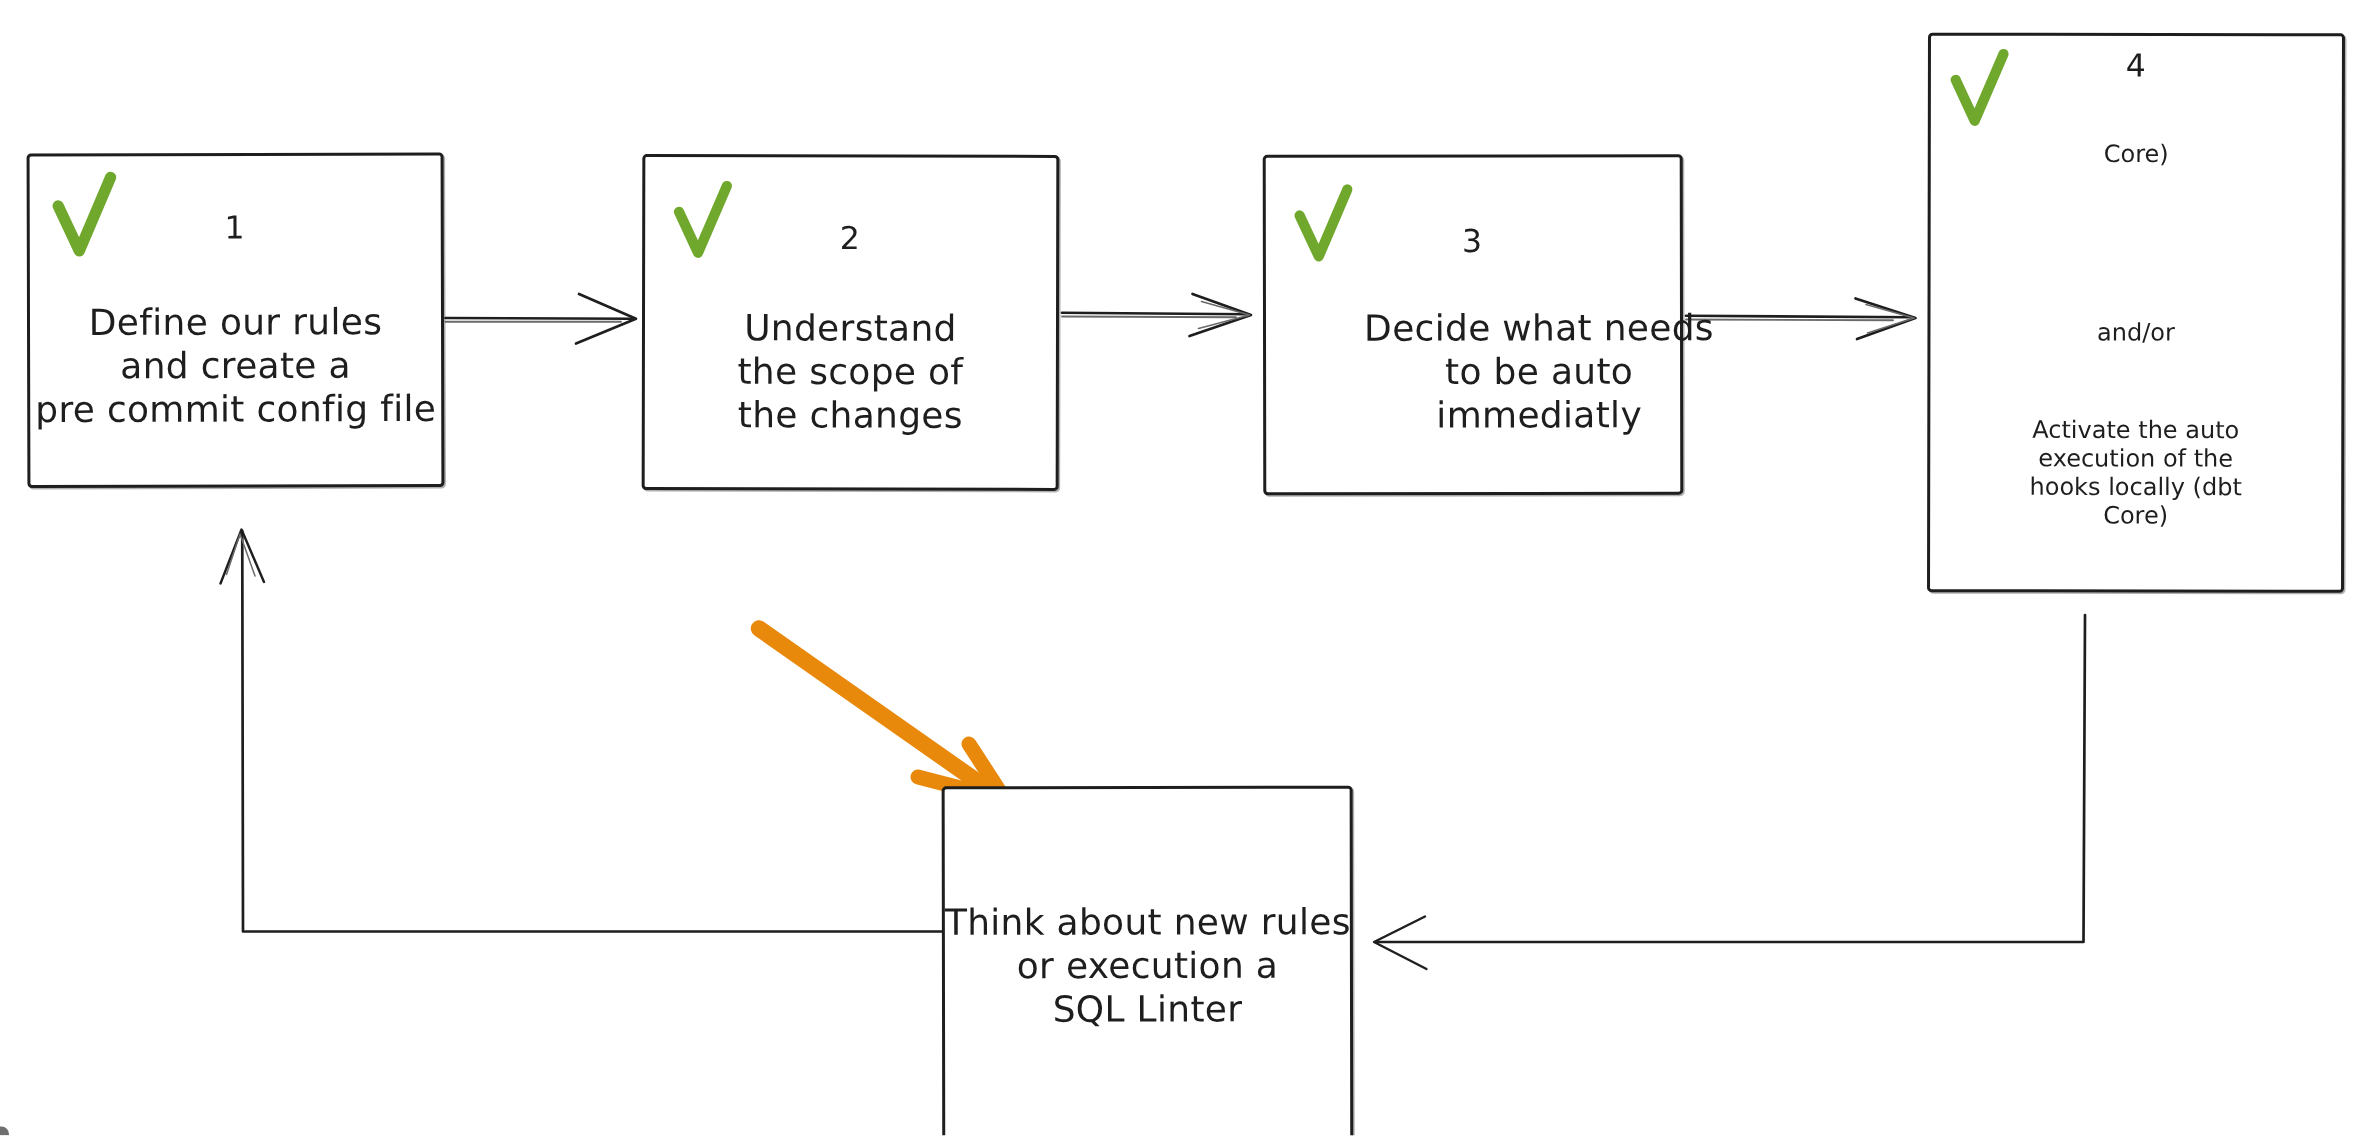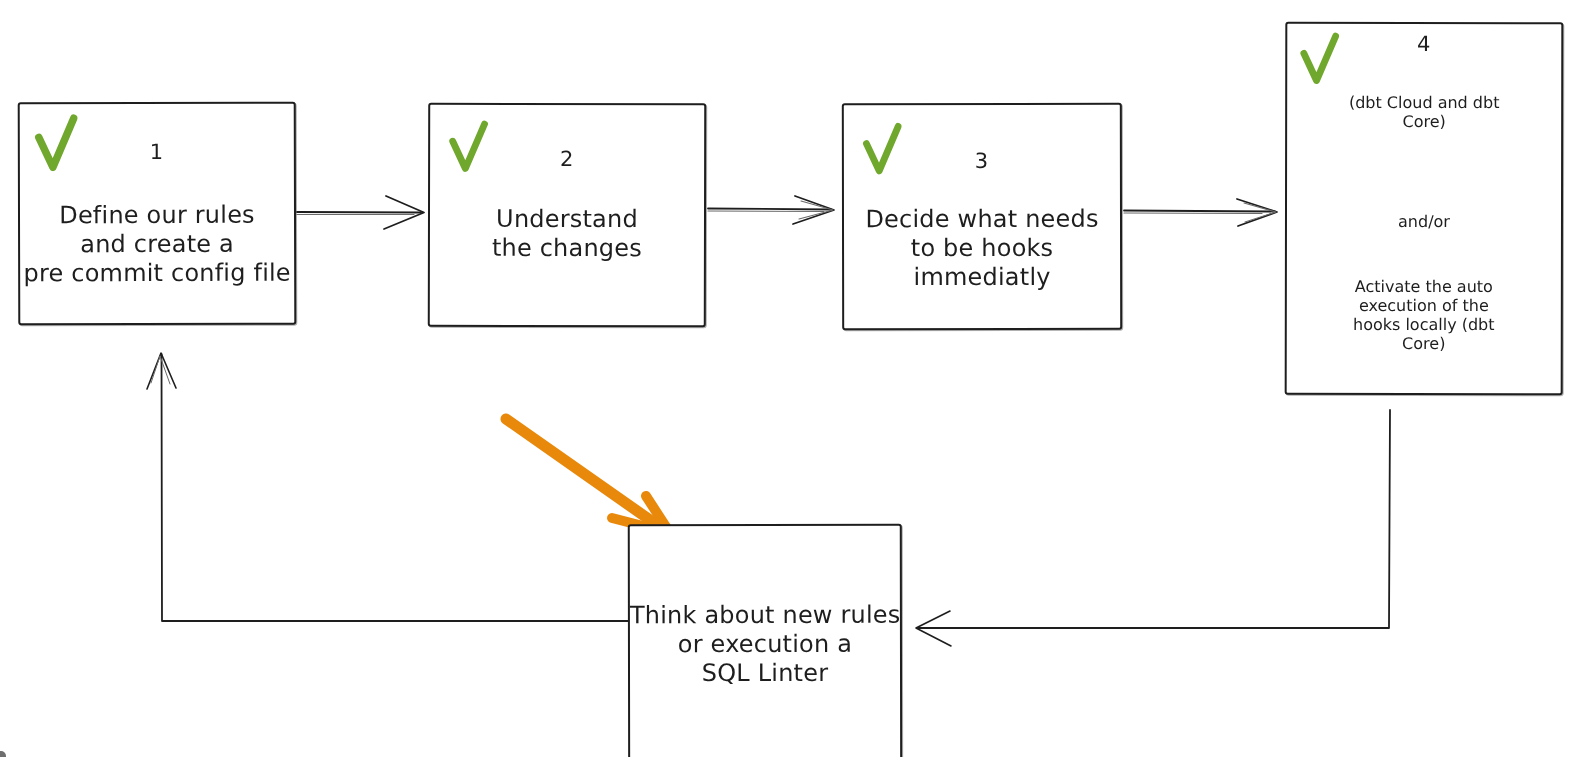--- a/index.html
+++ b/index.html
@@ -54,21 +54,21 @@
   #step4 { left: 1285px; top: 22px;  width: 278px; height: 373px; transform: rotate(0.1deg); }
   #loopnode { left: 628px; top: 524px; width: 274px; height: 282px; transform: rotate(-0.1deg); }
 
   #step1 .num { top: 36px; }
   #step2 .num { top: 42px; }
   #step3 .num { top: 44px; }
   #step4 .num { top: 8px;  }
 
   #step1 .txt { top: 97px;  }
   #step2 .txt { top: 100px; }
-  #step3 .txt { top: 100px; }
+  #step3 .txt { top: 100px; margin-left: 44px; }
   #loopnode .txt { top: 75px; }
 
   #step4 .p1 { position: absolute; left: 0; width: 100%; top: 69px;  text-align: center; }
   #step4 .p2 { position: absolute; left: 0; width: 100%; top: 188px; text-align: center; }
   #step4 .p3 { position: absolute; left: 0; width: 100%; top: 253px; text-align: center; }
 
   #step1 .check { left: 14px; top: 9px;  }
   #step2 .check { left: 18px; top: 13px; }
   #step3 .check { left: 18px; top: 15px; }
   #step4 .check { left: 12px; top: 7px;  }
@@ -145,43 +145,43 @@
     </div>
   </div>
 
   <div class="node" id="step2">
     <svg class="check" width="40" height="56" viewBox="0 0 44 58">
       <path d="M5 24 L19 54 L40 5" fill="none" stroke="#70a82e" stroke-width="7.5" stroke-linecap="round" stroke-linejoin="round"></path>
     </svg>
     <div class="num">2</div>
     <div class="txt">
       <div class="line">Understand</div>
+      <div class="line">the scope of</div>
       <div class="line">the changes</div>
     </div>
   </div>
 
   <div class="node" id="step3">
     <svg class="check" width="40" height="56" viewBox="0 0 44 58">
       <path d="M5 24 L19 54 L40 5" fill="none" stroke="#70a82e" stroke-width="7.5" stroke-linecap="round" stroke-linejoin="round"></path>
     </svg>
     <div class="num">3</div>
     <div class="txt">
       <div class="line">Decide what needs</div>
-      <div class="line">to be hooks</div>
+      <div class="line">to be auto</div>
       <div class="line">immediatly</div>
     </div>
   </div>
 
   <div class="node" id="step4">
     <svg class="check" width="40" height="54" viewBox="0 0 44 58">
       <path d="M5 24 L19 54 L40 5" fill="none" stroke="#70a82e" stroke-width="7.5" stroke-linecap="round" stroke-linejoin="round"></path>
     </svg>
     <div class="num">4</div>
     <div class="p1">
-      <div class="line">(dbt Cloud and dbt</div>
       <div class="line">Core)</div>
     </div>
     <div class="p2">
       <div class="line">and/or</div>
     </div>
     <div class="p3">
       <div class="line">Activate the auto</div>
       <div class="line">execution of the</div>
       <div class="line">hooks locally (dbt</div>
       <div class="line">Core)</div>

